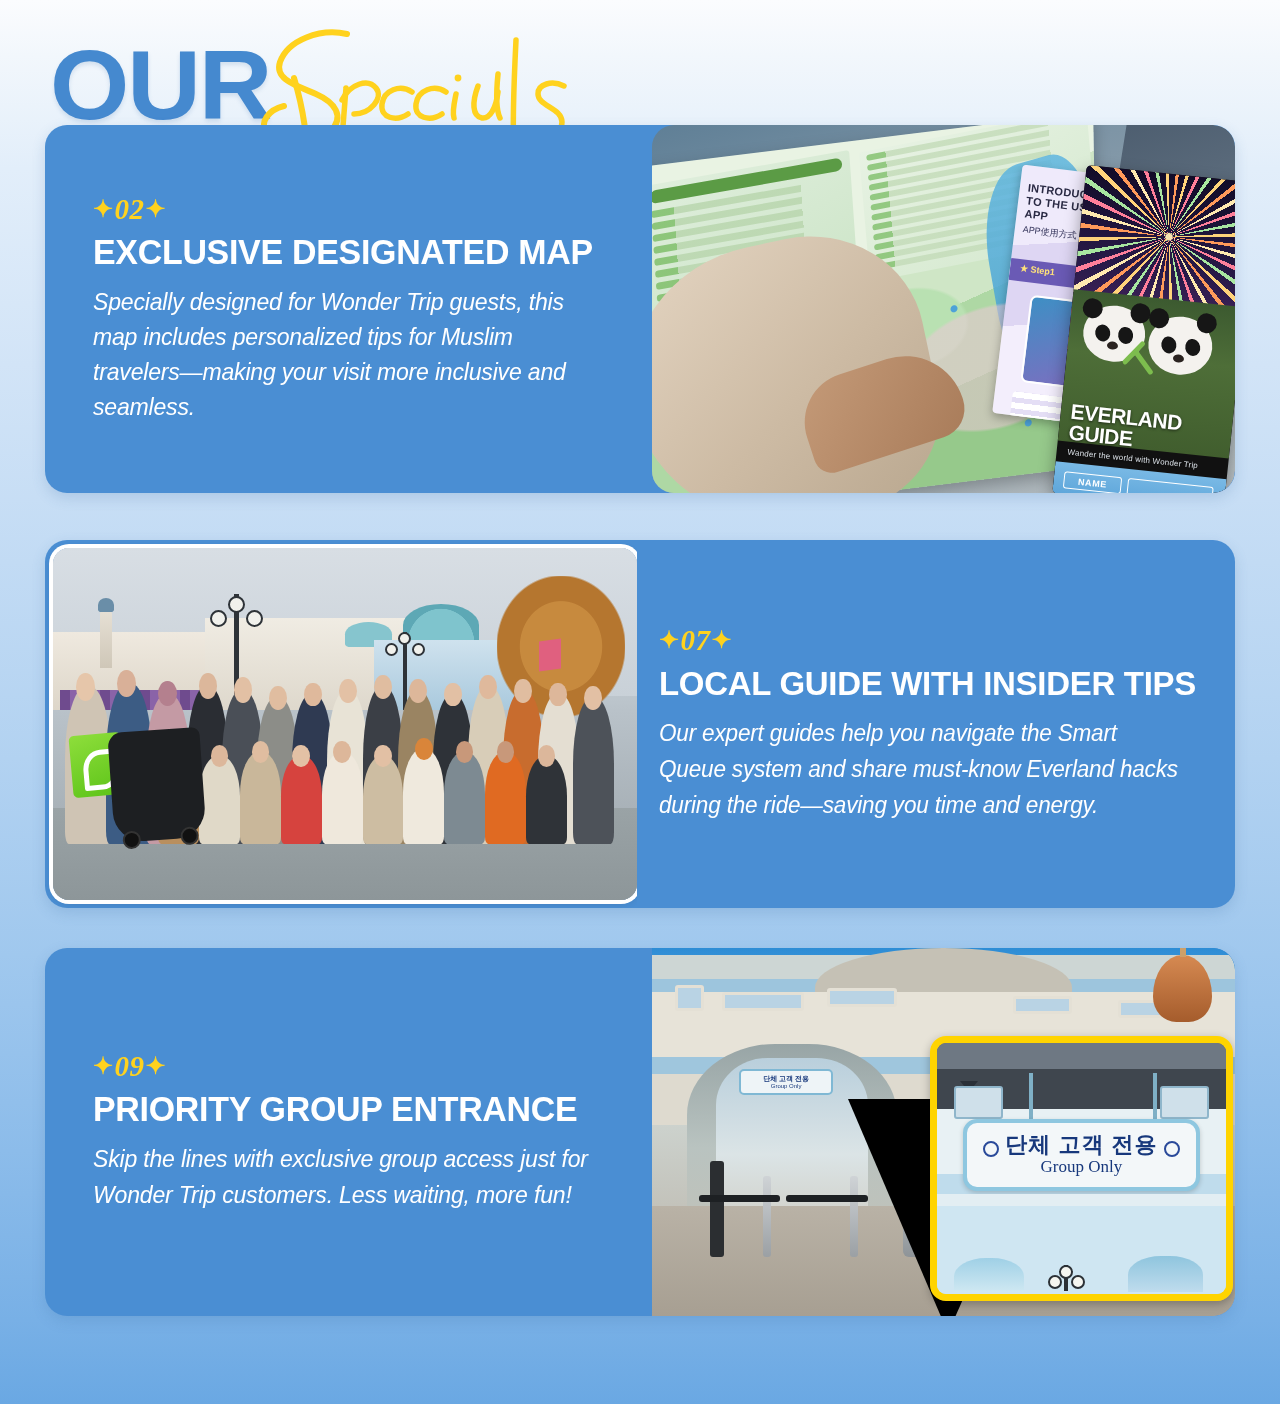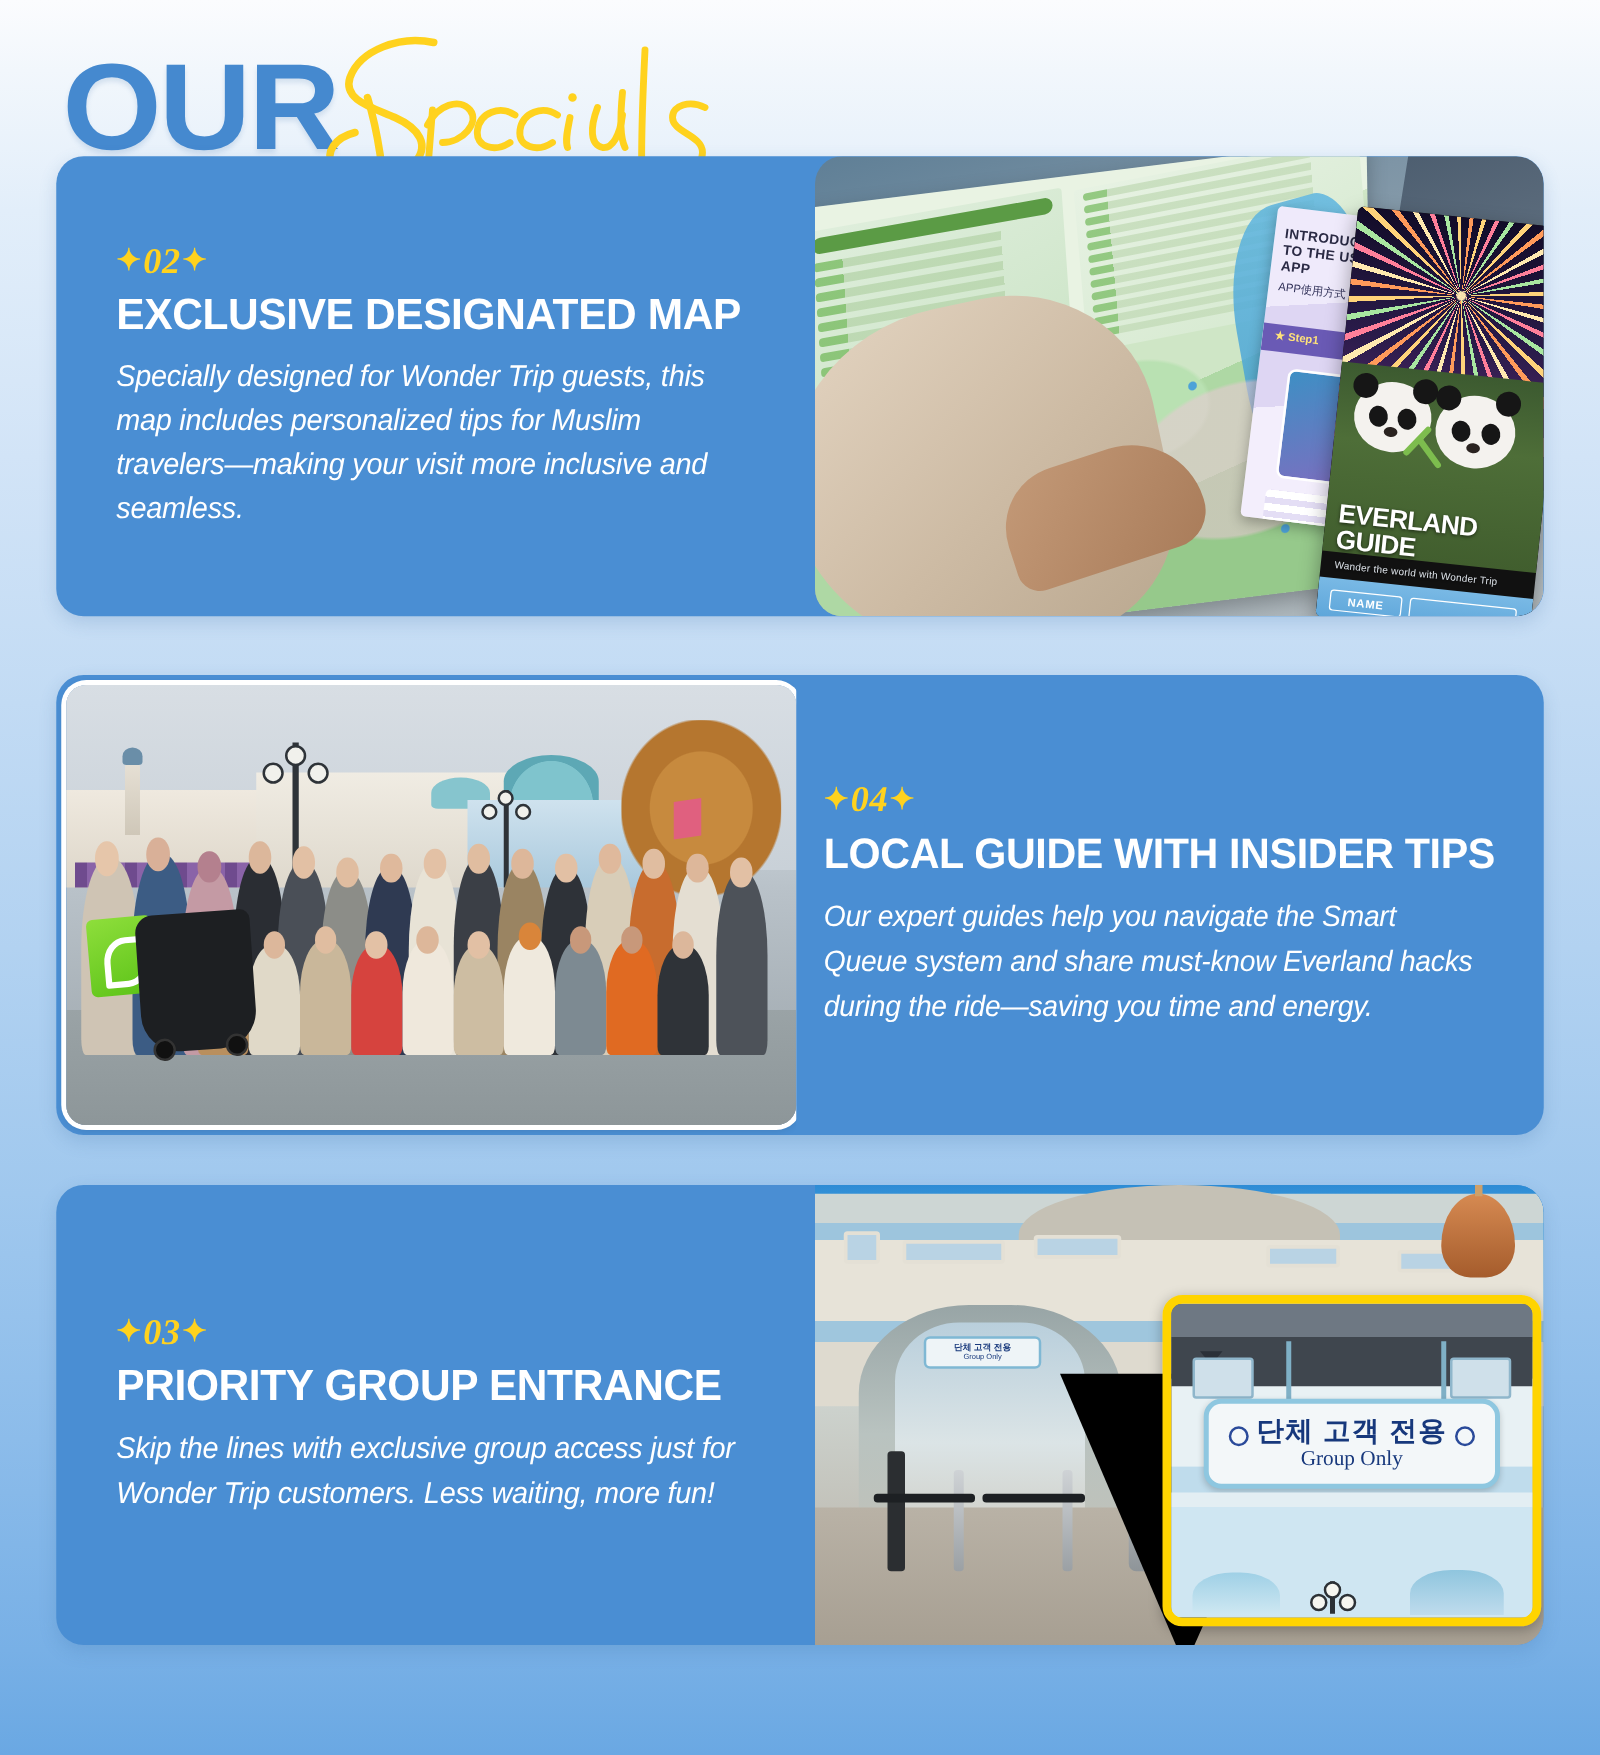--- a/index.html
+++ b/index.html
@@ -541,30 +541,30 @@
           <div class="p2-stroller">
             <div class="wheel" style="left:8px;"></div>
               <div class="wheel" style="right:8px;"></div>
           </div>
         </div>
       </div>
     </div>
   </div>
 
   <div class="card-text">
-    <div class="badge"><span class="spk-l">✦</span><span>04</span><span class="spk-r">✦</span></div>
+    <div class="badge"><span class="spk-l">✦</span><span>07</span><span class="spk-r">✦</span></div>
     <div class="card-title">LOCAL GUIDE WITH INSIDER TIPS</div>
     <div class="card-desc">Our expert guides help you navigate the Smart Queue system and share must-know Everland hacks during the ride—saving you time and energy.</div>
   </div>
 </div>
 
 <div class="card" id="card3">
 
   <div class="card-text">
-    <div class="badge"><span class="spk-l">✦</span><span>03</span><span class="spk-r">✦</span></div>
+    <div class="badge"><span class="spk-l">✦</span><span>09</span><span class="spk-r">✦</span></div>
     <div class="card-title">PRIORITY GROUP ENTRANCE</div>
     <div class="card-desc">Skip the lines with exclusive group access just for Wonder Trip customers. Less waiting, more fun!</div>
   </div>
 
   <div class="photo">
     <div class="photo-inner">
       <div class="p3">
         <div class="p3-sky"></div>
         <div class="p3-gate"></div>
         <div class="p3-crest"></div>

